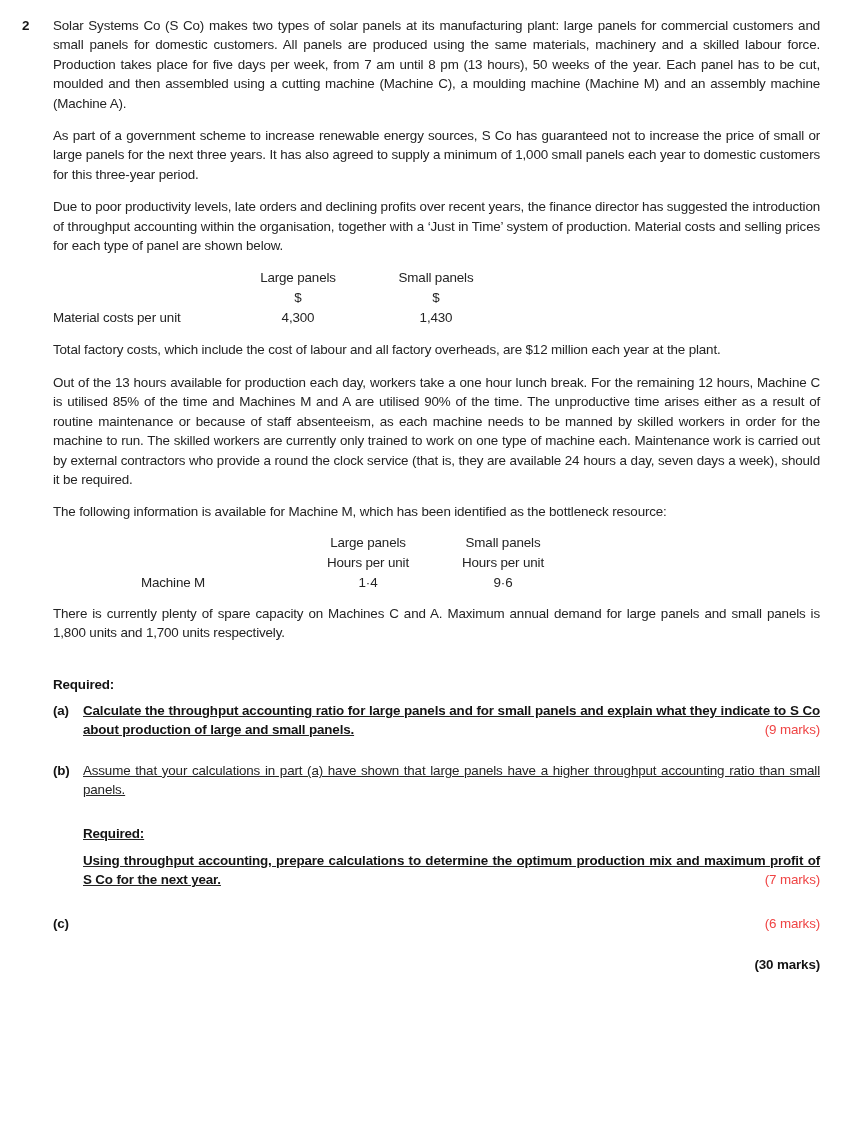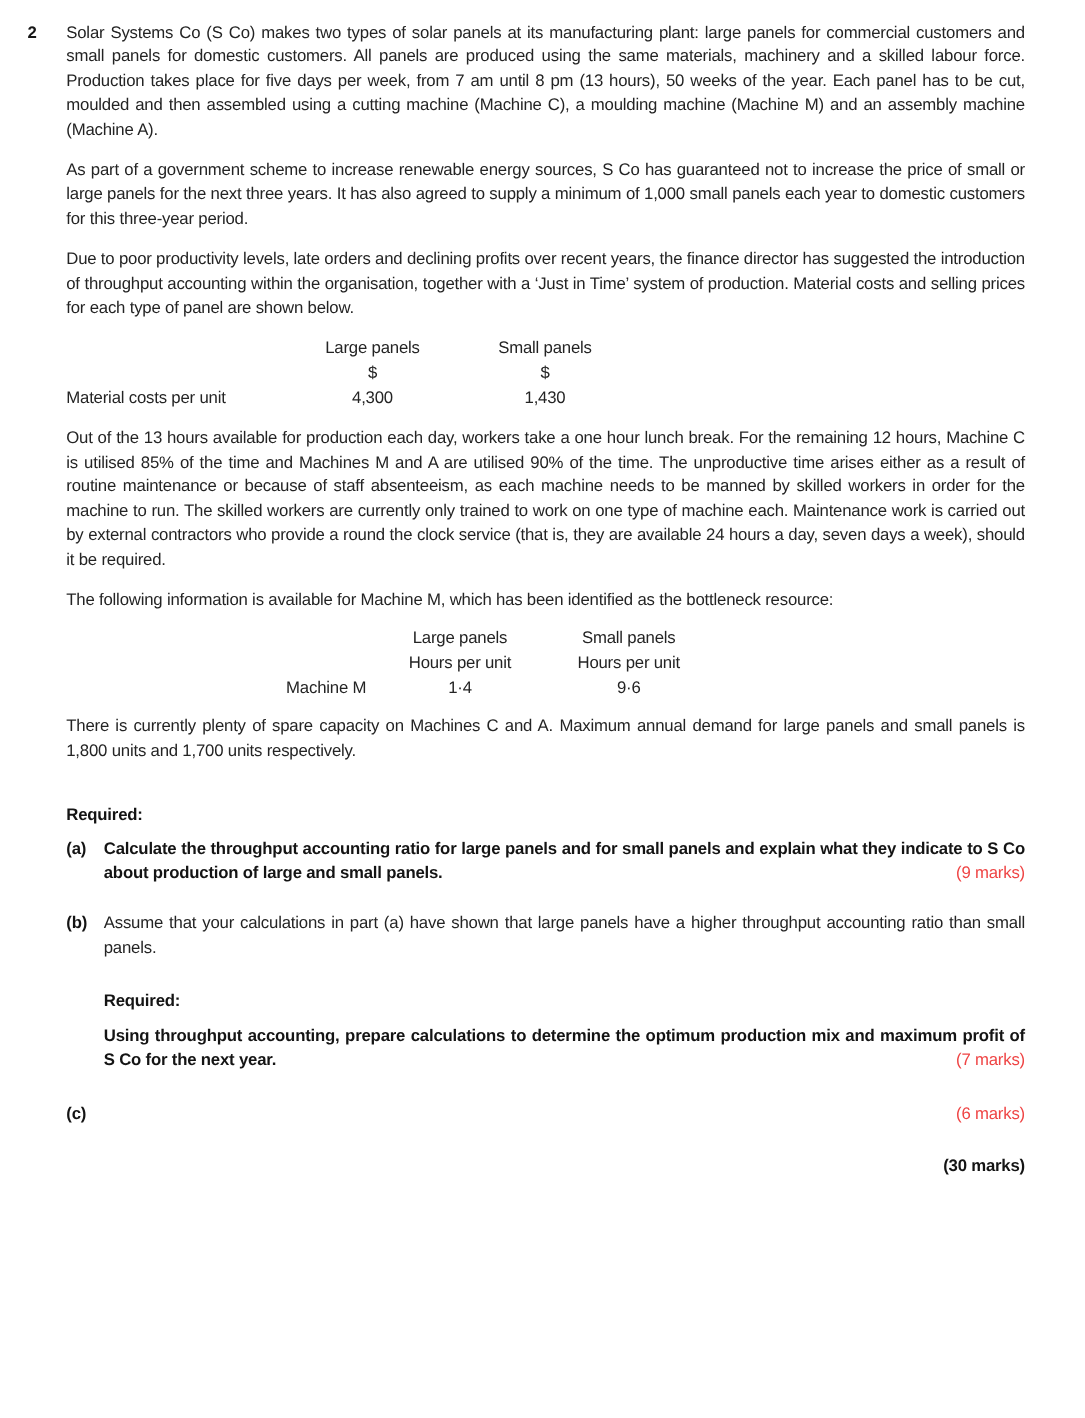--- a/index.html
+++ b/index.html
@@ -27,30 +27,30 @@
   .qbody { flex: 1 1 auto; min-width: 0; }
   .para { text-align: justify; margin-bottom: 13px; }
   .note { text-align: justify; margin-bottom: 13px; }
 
   
   .dtable { margin: 2px 0 12px 0; }
   .trow { display: flex; line-height: 20px; }
   .t1 .c1 { width: 170px; flex: 0 0 170px; text-align: left; }
   .t1 .c2 { width: 150px; flex: 0 0 150px; text-align: center; }
   .t1 .c3 { width: 126px; flex: 0 0 126px; text-align: center; }
-  .t2 .c1 { width: 240px; flex: 0 0 240px; text-align: right; }
+  .t2 .c1 { width: 240px; flex: 0 0 240px; text-align: center; }
   .t2 .c2 { width: 150px; flex: 0 0 150px; text-align: center; }
   .t2 .c3 { width: 120px; flex: 0 0 120px; text-align: center; }
 
   .bold { font-weight: bold; color: #141414; }
   .required-label { font-weight: bold; color: #141414; margin-bottom: 7px; }
 
   .part { display: flex; margin-bottom: 21px; }
   .plabel { width: 30px; flex: 0 0 30px; font-weight: bold; color: #141414; }
-  .pcol { flex: 1 1 auto; min-width: 0; }
+  .pcol { flex: 1 1 auto; min-width: 0; text-decoration: underline; }
   .ptext { text-align: justify; }
   .marks {
     float: right;
     font-weight: normal;
     color: #ef4444;
     margin-left: 12px;
   }
   .b-intro { text-align: justify; margin-bottom: 24px; }
   .b-required { font-weight: bold; color: #141414; margin-bottom: 8px; }
   .b-task { text-align: justify; margin-bottom: 0; }
@@ -86,20 +86,21 @@
           <div class="c2">$</div>
           <div class="c3">$</div>
         </div>
         <div class="trow">
           <div class="c1">Material costs per unit</div>
           <div class="c2">4,300</div>
           <div class="c3">1,430</div>
         </div>
       </div>
 
+      <p class="note">Total factory costs, which include the cost of labour and all factory overheads, are $12 million each year at the plant.</p>
 
       <p class="para">Out of the 13 hours available for production each day, workers take a one hour lunch break. For the remaining 12 hours, Machine C is utilised 85% of the time and Machines M and A are utilised 90% of the time. The unproductive time arises either as a result of routine maintenance or because of staff absenteeism, as each machine needs to be manned by skilled workers in order for the machine to run. The skilled workers are currently only trained to work on one type of machine each. Maintenance work is carried out by external contractors who provide a round the clock service (that is, they are available 24 hours a day, seven days a week), should it be required.</p>
 
       <p class="para" style="margin-bottom:11px;">The following information is available for Machine M, which has been identified as the bottleneck resource:</p>
 
       <div class="dtable t2" style="margin-bottom:11px;">
         <div class="trow">
           <div class="c1"></div>
           <div class="c2">Large panels</div>
           <div class="c3">Small panels</div>

